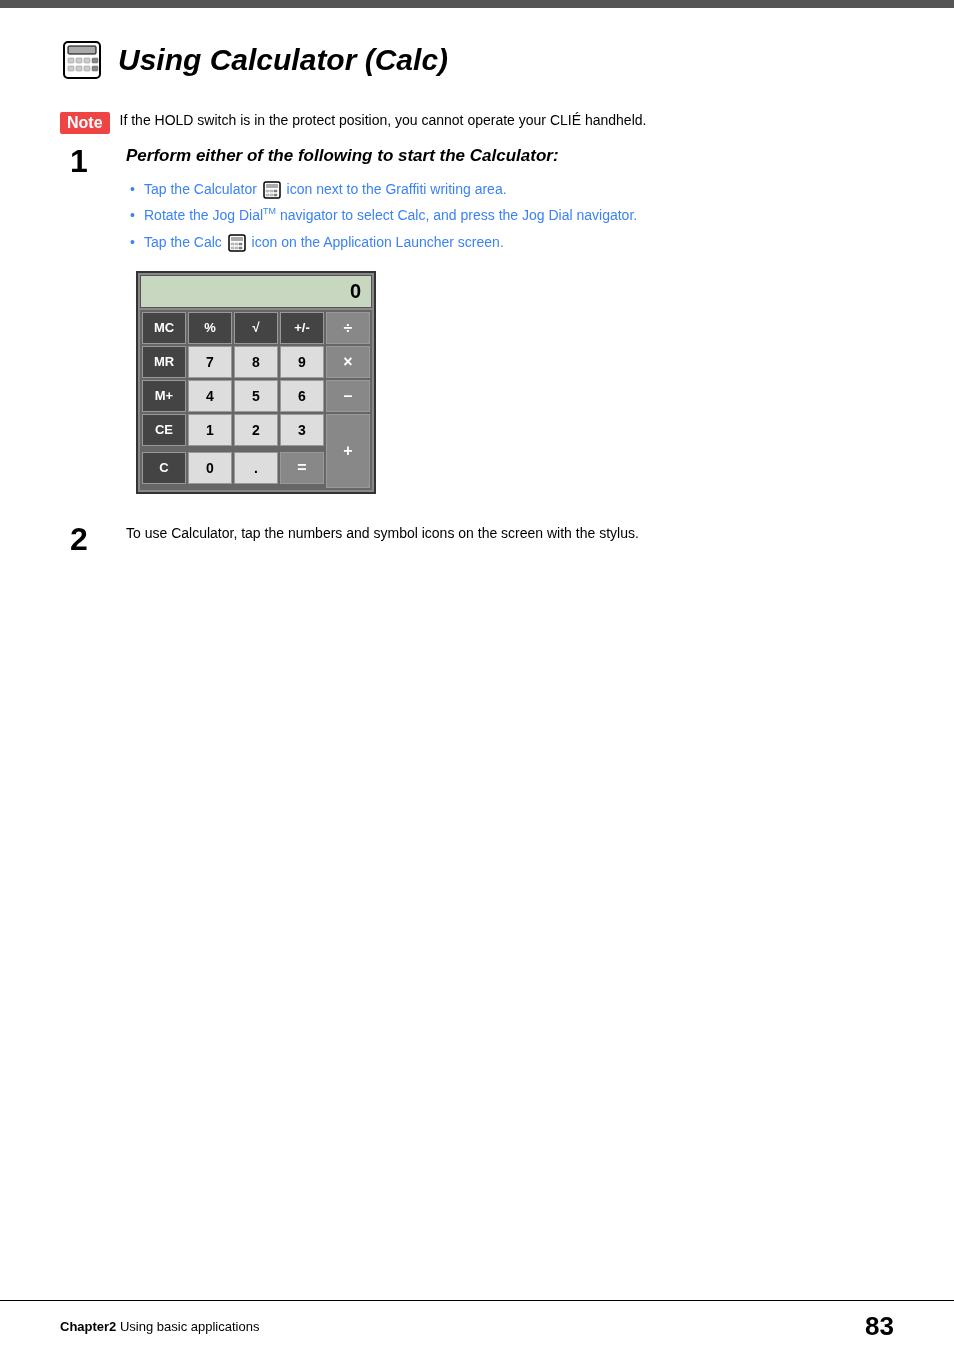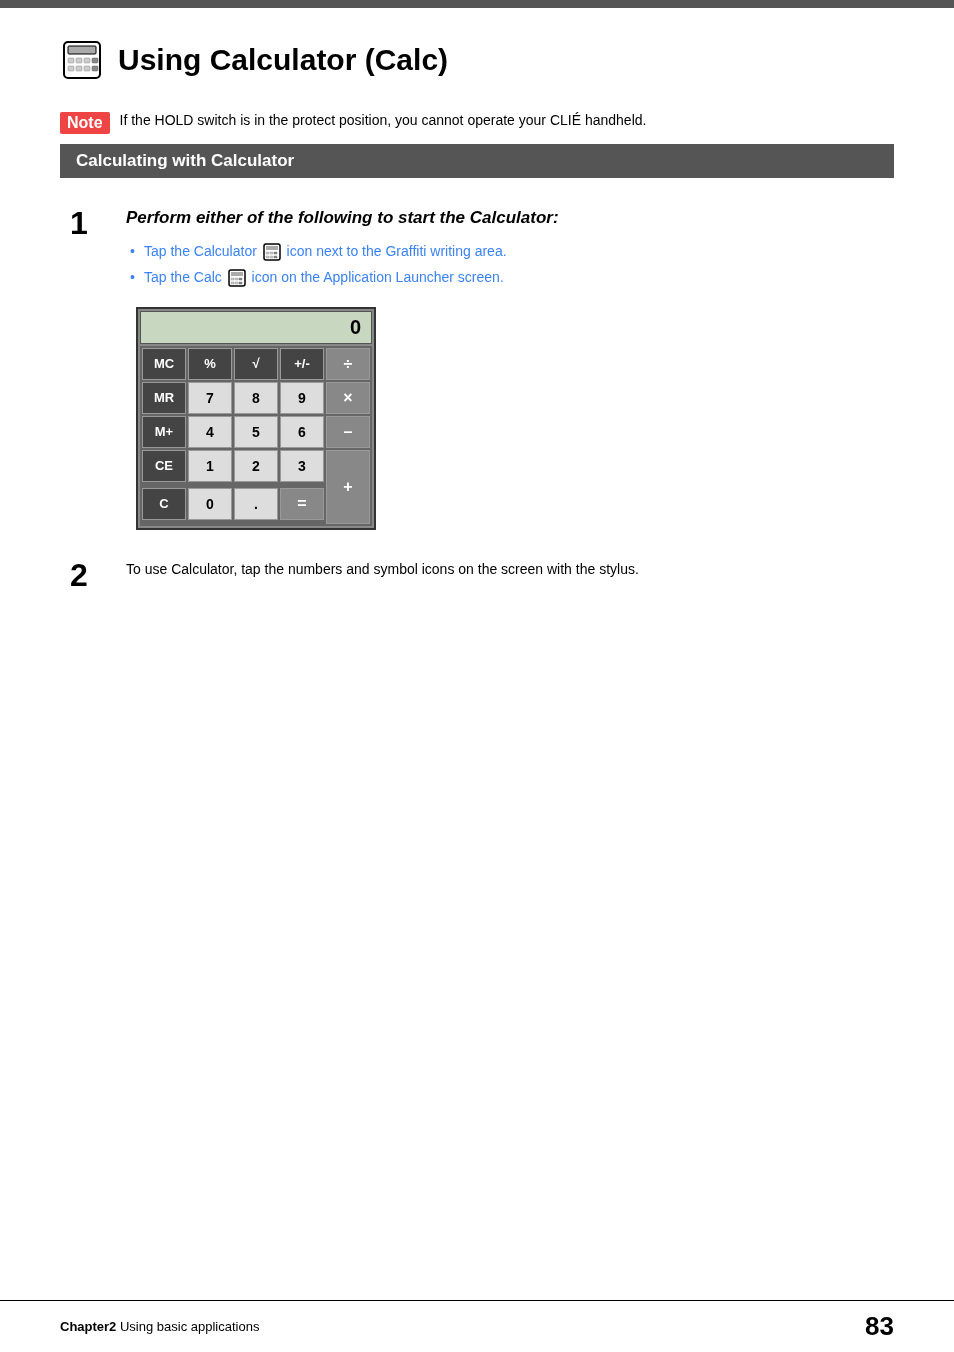--- a/index.html
+++ b/index.html
@@ -21,20 +21,21 @@
     .page-content {
       padding: 20px 60px 60px 60px;
     }
 
     .page-title-section {
       display: flex;
       align-items: center;
       gap: 14px;
       margin-bottom: 28px;
       margin-top: 10px;
+      font-style: italic;
     }
 
     .calc-icon {
       width: 44px;
       height: 44px;
       display: inline-flex;
       align-items: center;
       justify-content: center;
     }
 
@@ -278,21 +279,20 @@
     <h1 class="page-title">Using Calculator (Calc)</h1>
   </div>
 
   
   <div class="note-box">
     <span class="note-badge">Note</span>
     <p class="note-text">If the HOLD switch is in the protect position, you cannot operate your CLIÉ handheld.</p>
   </div>
 
   
-  <div class="section-header">Calculating with Calculator</div>
 
   
   <div class="steps-container">
 
     <div class="step">
       <div class="step-number">1</div>
       <div class="step-content">
         <div class="step-title">Perform either of the following to start the Calculator:</div>
         <ul class="bullet-list">
           <li>
@@ -304,20 +304,21 @@
                 <rect x="3" y="9" width="3" height="2" rx="0.3" fill="#ccc" stroke="#888" stroke-width="0.4"></rect>
                 <rect x="7" y="9" width="3" height="2" rx="0.3" fill="#ccc" stroke="#888" stroke-width="0.4"></rect>
                 <rect x="11" y="9" width="3" height="2" rx="0.3" fill="#888" stroke="#666" stroke-width="0.4"></rect>
                 <rect x="3" y="13" width="3" height="2" rx="0.3" fill="#ccc" stroke="#888" stroke-width="0.4"></rect>
                 <rect x="7" y="13" width="3" height="2" rx="0.3" fill="#ccc" stroke="#888" stroke-width="0.4"></rect>
                 <rect x="11" y="13" width="3" height="2" rx="0.3" fill="#888" stroke="#666" stroke-width="0.4"></rect>
               </svg>
             </span>
             icon next to the Graffiti writing area.
           </li>
+          <li>Rotate the Jog Dial<sup>TM</sup> navigator to select Calc, and press the Jog Dial navigator.</li>
           <li>
             Tap the Calc 
             <span class="inline-icon">
               <svg viewBox="0 0 18 18" xmlns="http://www.w3.org/2000/svg">
                 <rect x="1" y="1" width="16" height="16" rx="2" fill="none" stroke="#000" stroke-width="1.5"></rect>
                 <rect x="3" y="3" width="12" height="4" rx="0.5" fill="#aaa"></rect>
                 <rect x="3" y="9" width="3" height="2" rx="0.3" fill="#ccc" stroke="#888" stroke-width="0.4"></rect>
                 <rect x="7" y="9" width="3" height="2" rx="0.3" fill="#ccc" stroke="#888" stroke-width="0.4"></rect>
                 <rect x="11" y="9" width="3" height="2" rx="0.3" fill="#888" stroke="#666" stroke-width="0.4"></rect>
                 <rect x="3" y="13" width="3" height="2" rx="0.3" fill="#ccc" stroke="#888" stroke-width="0.4"></rect>

